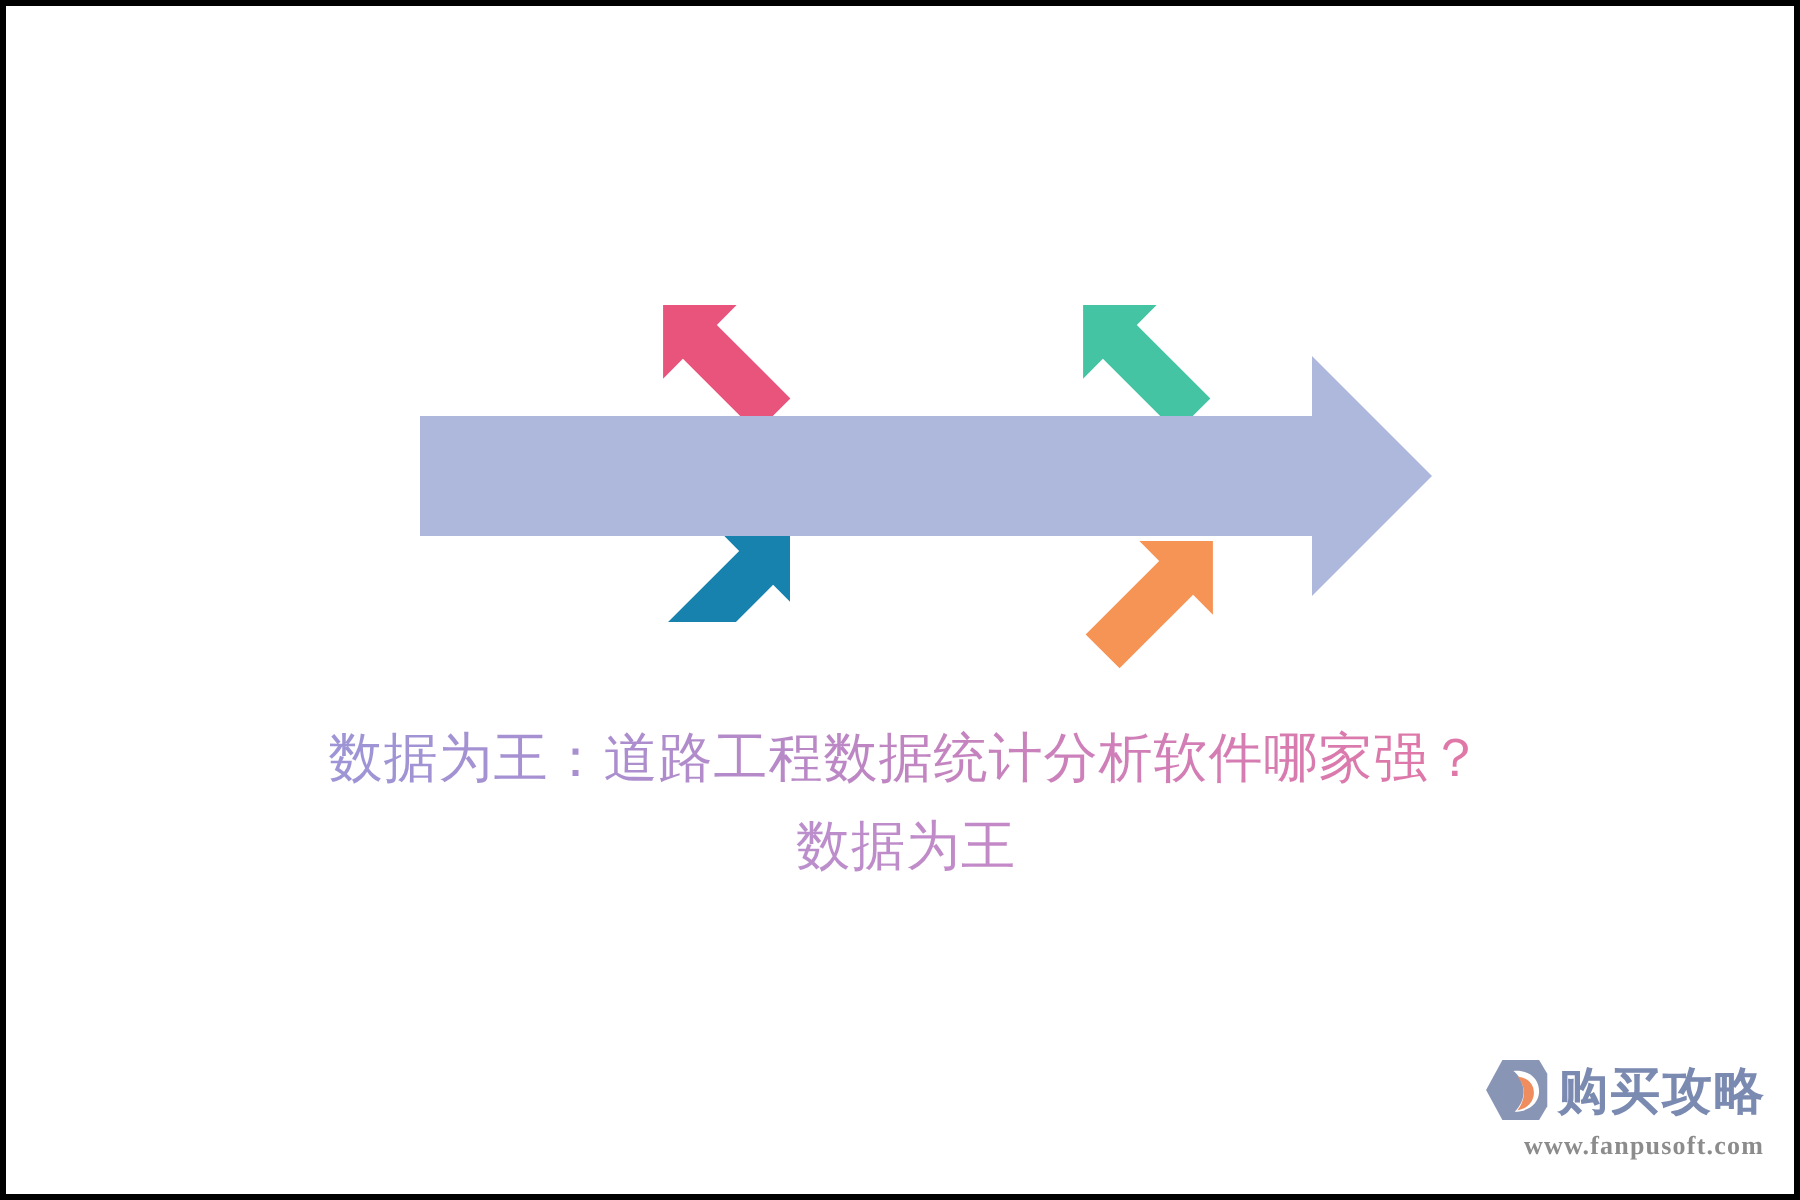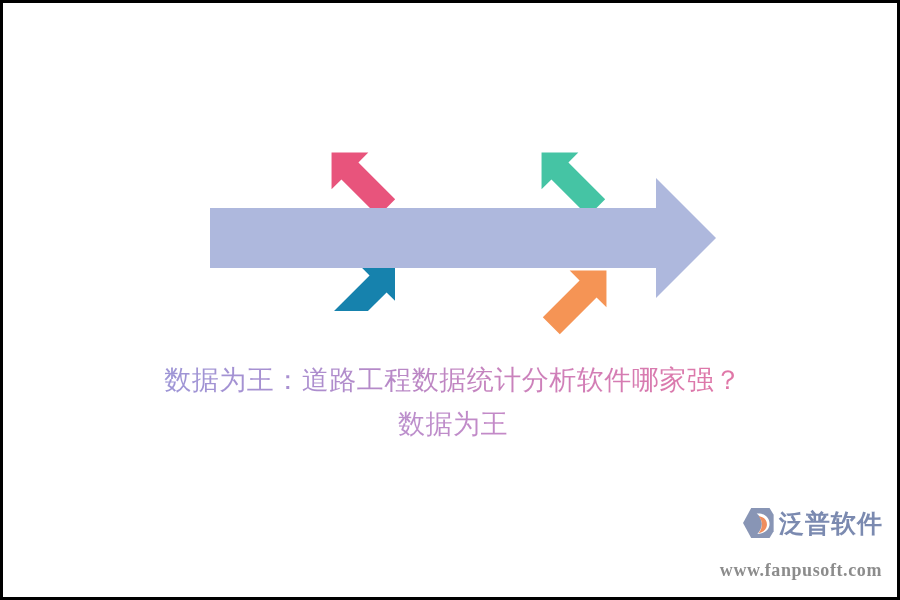--- a/index.html
+++ b/index.html
@@ -93,25 +93,25 @@
   .logo-name {
     font-family: "DejaVu Sans", "Liberation Sans", sans-serif;
     font-size: 25px;
     font-weight: bold;
     color: #7b8ab0;
     letter-spacing: 1px;
     line-height: 1;
   }
   .logo-url {
     font-family: "Liberation Serif", "DejaVu Serif", serif;
-    font-size: 18px;
+    font-size: 13px;
     font-weight: bold;
     color: #8c8c8c;
     letter-spacing: 0.6px;
-    margin-top: 20px;
+    margin-top: 3px;
     margin-right: 1px;
   }
 </style>
 </head>
 <body>
 
 <div class="page">
 
   <div class="graphic">
     <svg viewBox="0 0 900 340" xmlns="http://www.w3.org/2000/svg">
@@ -168,18 +168,18 @@
     <span class="line second grad-text-2">数据为王</span>
   </div>
 
   <div class="logo">
     <div class="logo-row">
       <svg class="logo-mark" viewBox="0 0 100 100" xmlns="http://www.w3.org/2000/svg">
         <path d="M30,6 L84,6 L96,26 L96,74 L84,94 L30,94 L6,50 Z" fill="#8895b5"></path>
         <path d="M46,22 C70,20 84,34 84,52 C84,70 68,82 48,82 C58,72 64,58 60,44 C57,33 52,26 46,22 Z" fill="#ffffff"></path>
         <path d="M52,30 C70,32 78,44 76,58 C74,70 64,78 52,80 C60,70 64,56 60,44 C58,38 55,33 52,30 Z" fill="#ef8d5e"></path>
       </svg>
-      <span class="logo-name">泛普软件</span>
+      <span class="logo-name">购买攻略</span>
     </div>
     <span class="logo-url">www.fanpusoft.com</span>
   </div>
 
 </div>
 
 </body></html>

